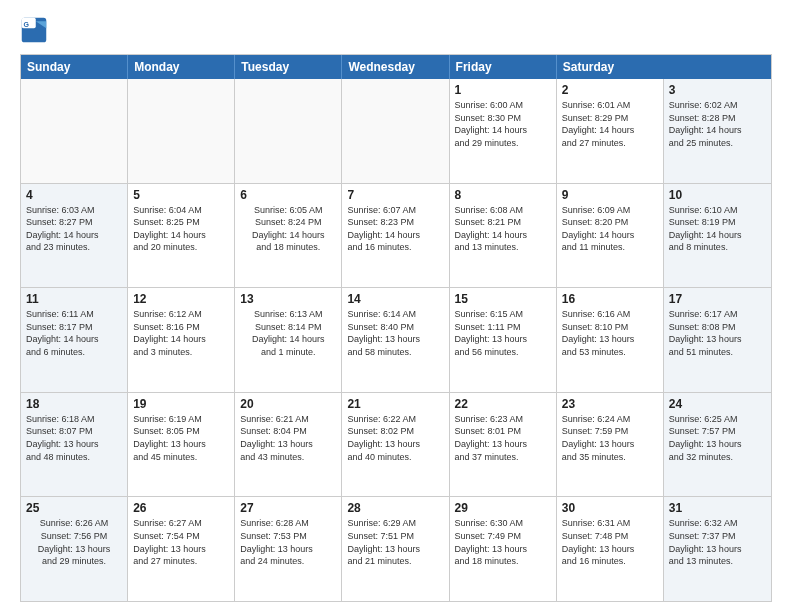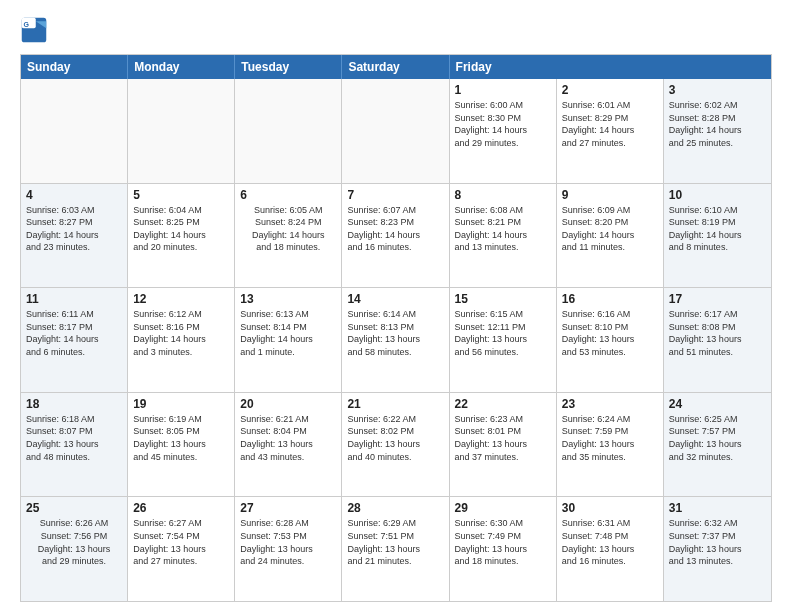--- a/index.html
+++ b/index.html
@@ -129,22 +129,23 @@
       <div class="month-title"></div>
       <div class="location"></div>
     </div>
   </div>
 
   <div class="calendar">
     <div class="cal-header-row">
     <div class="cal-header-cell">Sunday</div>
         <div class="cal-header-cell">Monday</div>
         <div class="cal-header-cell">Tuesday</div>
+        <div class="cal-header-cell">Wednesday</div>
+        <div class="cal-header-cell">Friday</div>
         <div class="cal-header-cell">Saturday</div>
-        <div class="cal-header-cell">Friday</div>
       </div>
     <div class="cal-body">
     <div class="cal-row">
           <div class="cal-cell empty"></div>
           <div class="cal-cell empty"></div>
           <div class="cal-cell empty"></div>
           <div class="cal-cell empty"></div>
           <div class="cal-cell">
             <div class="day-num">1</div>
             <div class="day-info" style="white-space: pre-line;">Sunrise: 6:00 AM
@@ -228,36 +229,36 @@
           </div>
           <div class="cal-cell">
             <div class="day-num">12</div>
             <div class="day-info" style="white-space: pre-line;">Sunrise: 6:12 AM
 Sunset: 8:16 PM
 Daylight: 14 hours
 and 3 minutes.</div>
           </div>
           <div class="cal-cell">
             <div class="day-num">13</div>
-            <div class="day-info" style="white-space: pre-line;">Sunrise: 6:13 AM
+            <div class="day-info" style="white-space: pre-line; text-align: center;">Sunrise: 6:13 AM
 Sunset: 8:14 PM
 Daylight: 14 hours
 and 1 minute.</div>
           </div>
           <div class="cal-cell">
             <div class="day-num">14</div>
             <div class="day-info" style="white-space: pre-line;">Sunrise: 6:14 AM
-Sunset: 8:13 PM
+Sunset: 8:40 PM
 Daylight: 13 hours
 and 58 minutes.</div>
           </div>
           <div class="cal-cell">
             <div class="day-num">15</div>
             <div class="day-info" style="white-space: pre-line;">Sunrise: 6:15 AM
-Sunset: 12:11 PM
+Sunset: 1:11 PM
 Daylight: 13 hours
 and 56 minutes.</div>
           </div>
           <div class="cal-cell">
             <div class="day-num">16</div>
             <div class="day-info" style="white-space: pre-line;">Sunrise: 6:16 AM
 Sunset: 8:10 PM
 Daylight: 13 hours
 and 53 minutes.</div>
           </div>

